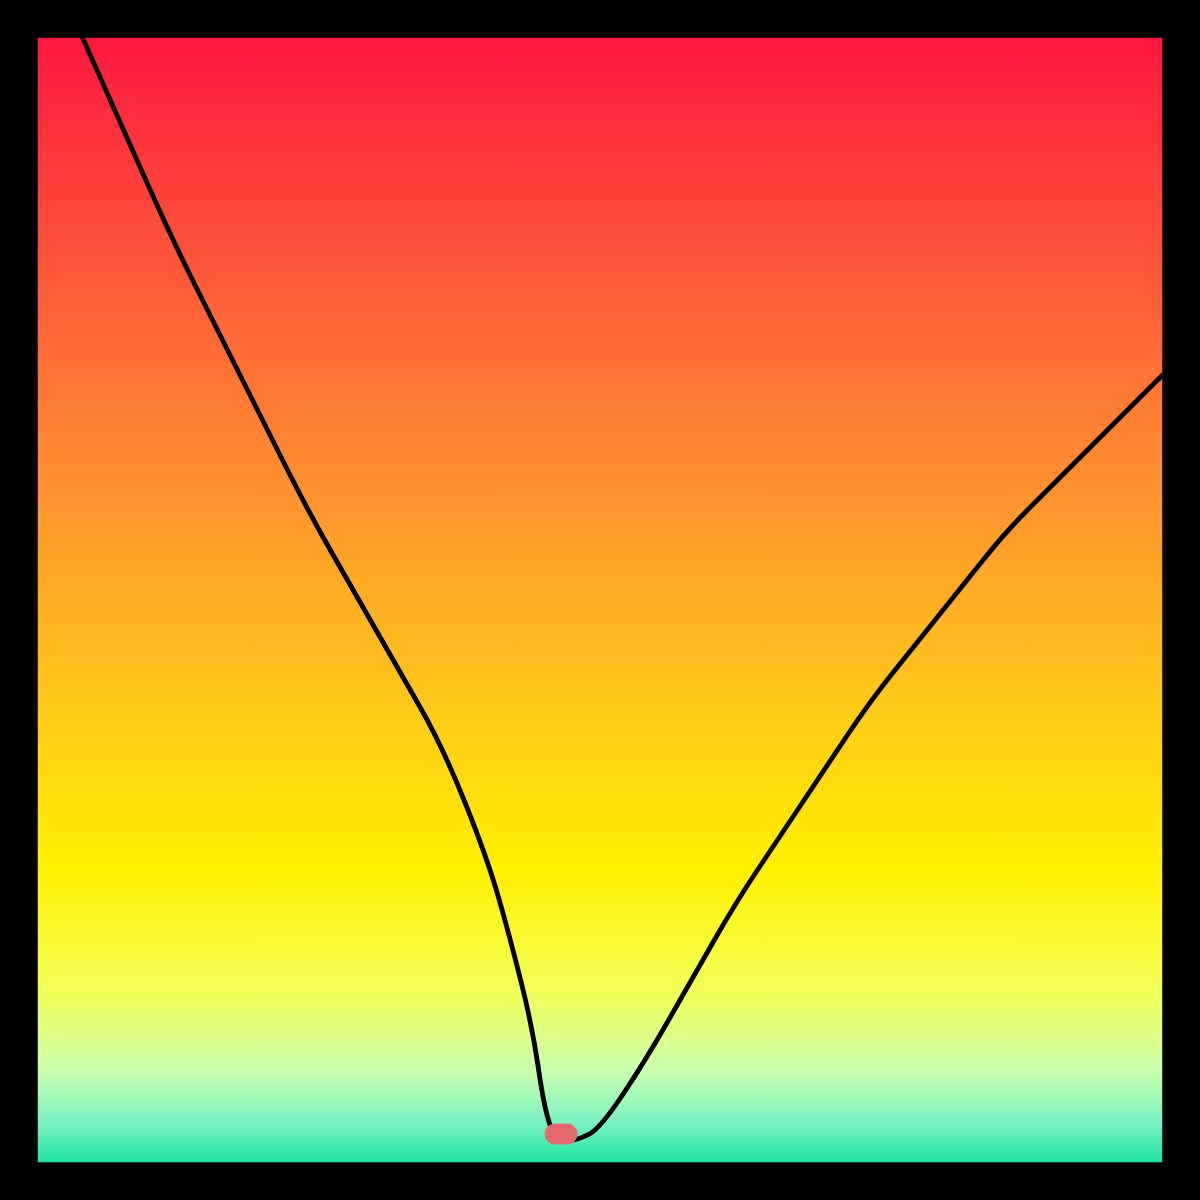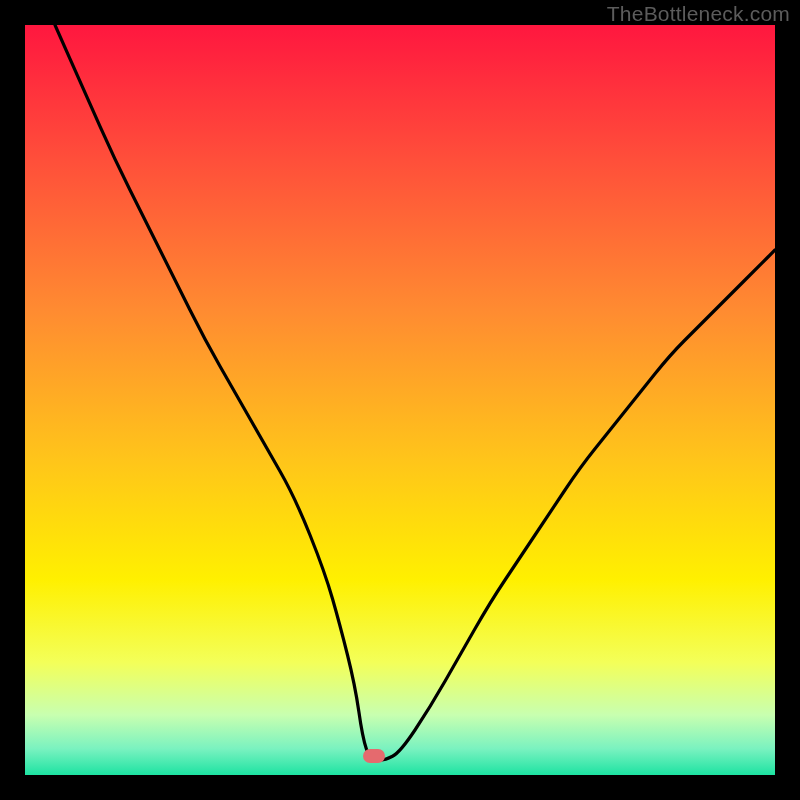--- a/index.html
+++ b/index.html
@@ -56,21 +56,20 @@
     border-radius: 7px;
     background: #e56a6e;
     transform: translate(-50%, -50%);
   }
 </style>
 </head>
 <body>
 
 <div class="frame">
 
-  <div class="attribution">TheBottleneck.com</div>
 
   <div class="plot">
 
     <svg class="gradient-bg" viewBox="0 0 750 750" preserveAspectRatio="none">
       <defs>
         <linearGradient id="bg-grad" x1="0" y1="0" x2="0" y2="1">
             <stop offset="0%" stop-color="#ff173f"></stop>
             <stop offset="18%" stop-color="#ff4f3a"></stop>
             <stop offset="38%" stop-color="#ff8b31"></stop>
             <stop offset="57.99999999999999%" stop-color="#ffc51a"></stop>

